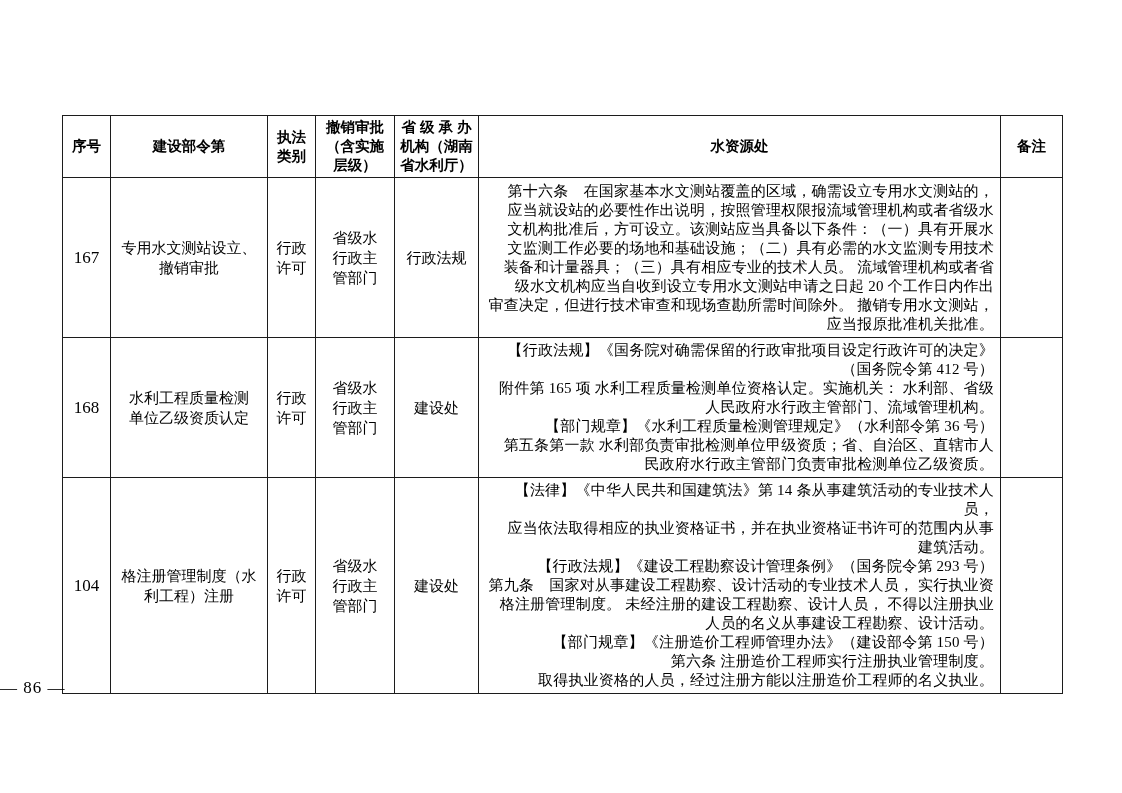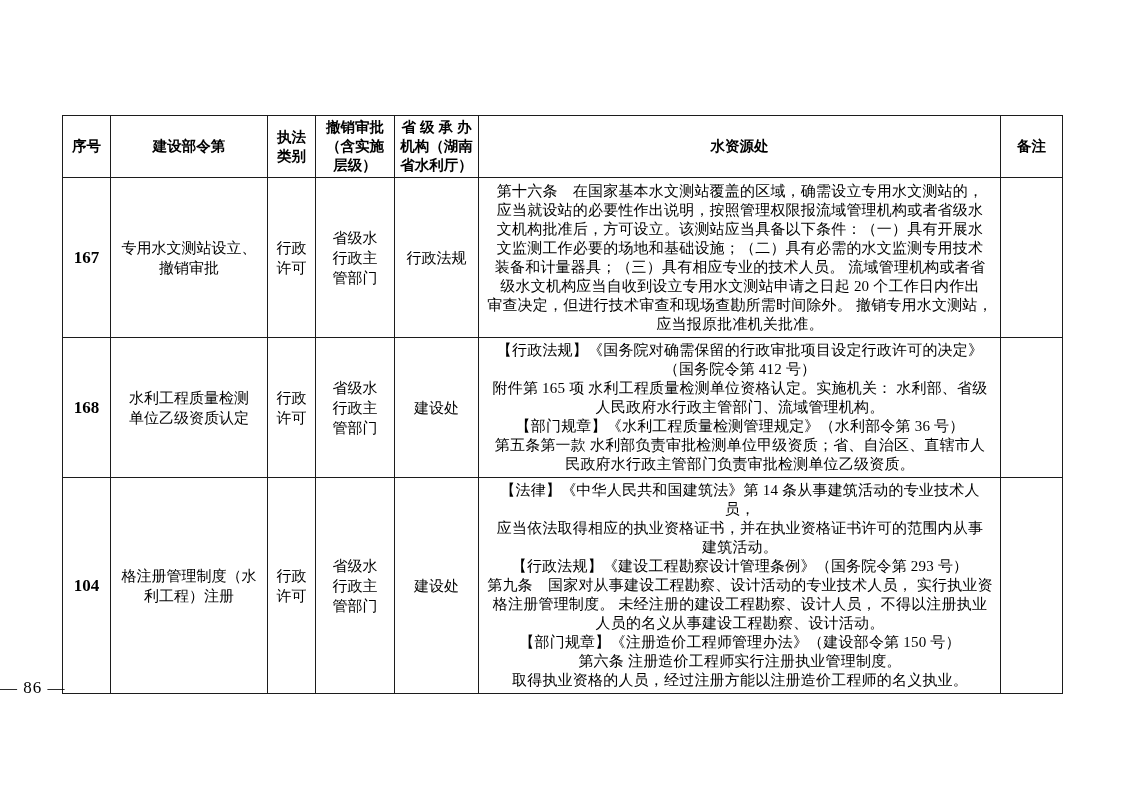--- a/index.html
+++ b/index.html
@@ -41,26 +41,25 @@
   .r-169 { height: 191px; }
   .cell-center {
     text-align: center;
     font-size: 15px;
     line-height: 20px;
     white-space: pre-line;
   }
   .cell-seq {
     text-align: center;
     font-size: 17px;
-    font-weight: bold;
   }
   .cell-basis {
     font-size: 15px;
     line-height: 19px;
-    text-align: center;
+    text-align: right;
     padding: 3px 6px 3px 7px;
     white-space: pre-line;
     letter-spacing: 0.2px;
   }
   .page-number {
     position: absolute;
     left: 0;
     top: 678px;
     width: 1056px;
     text-align: left;

